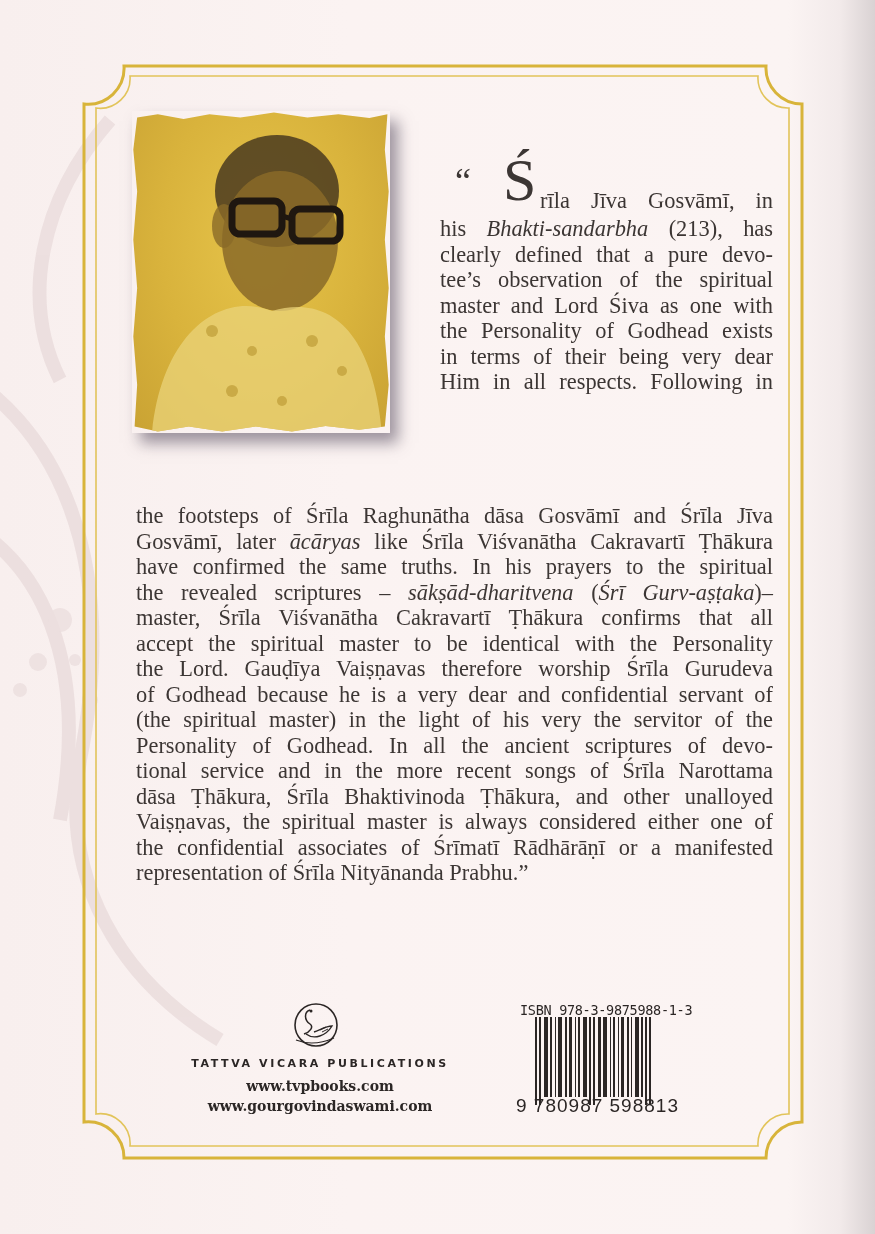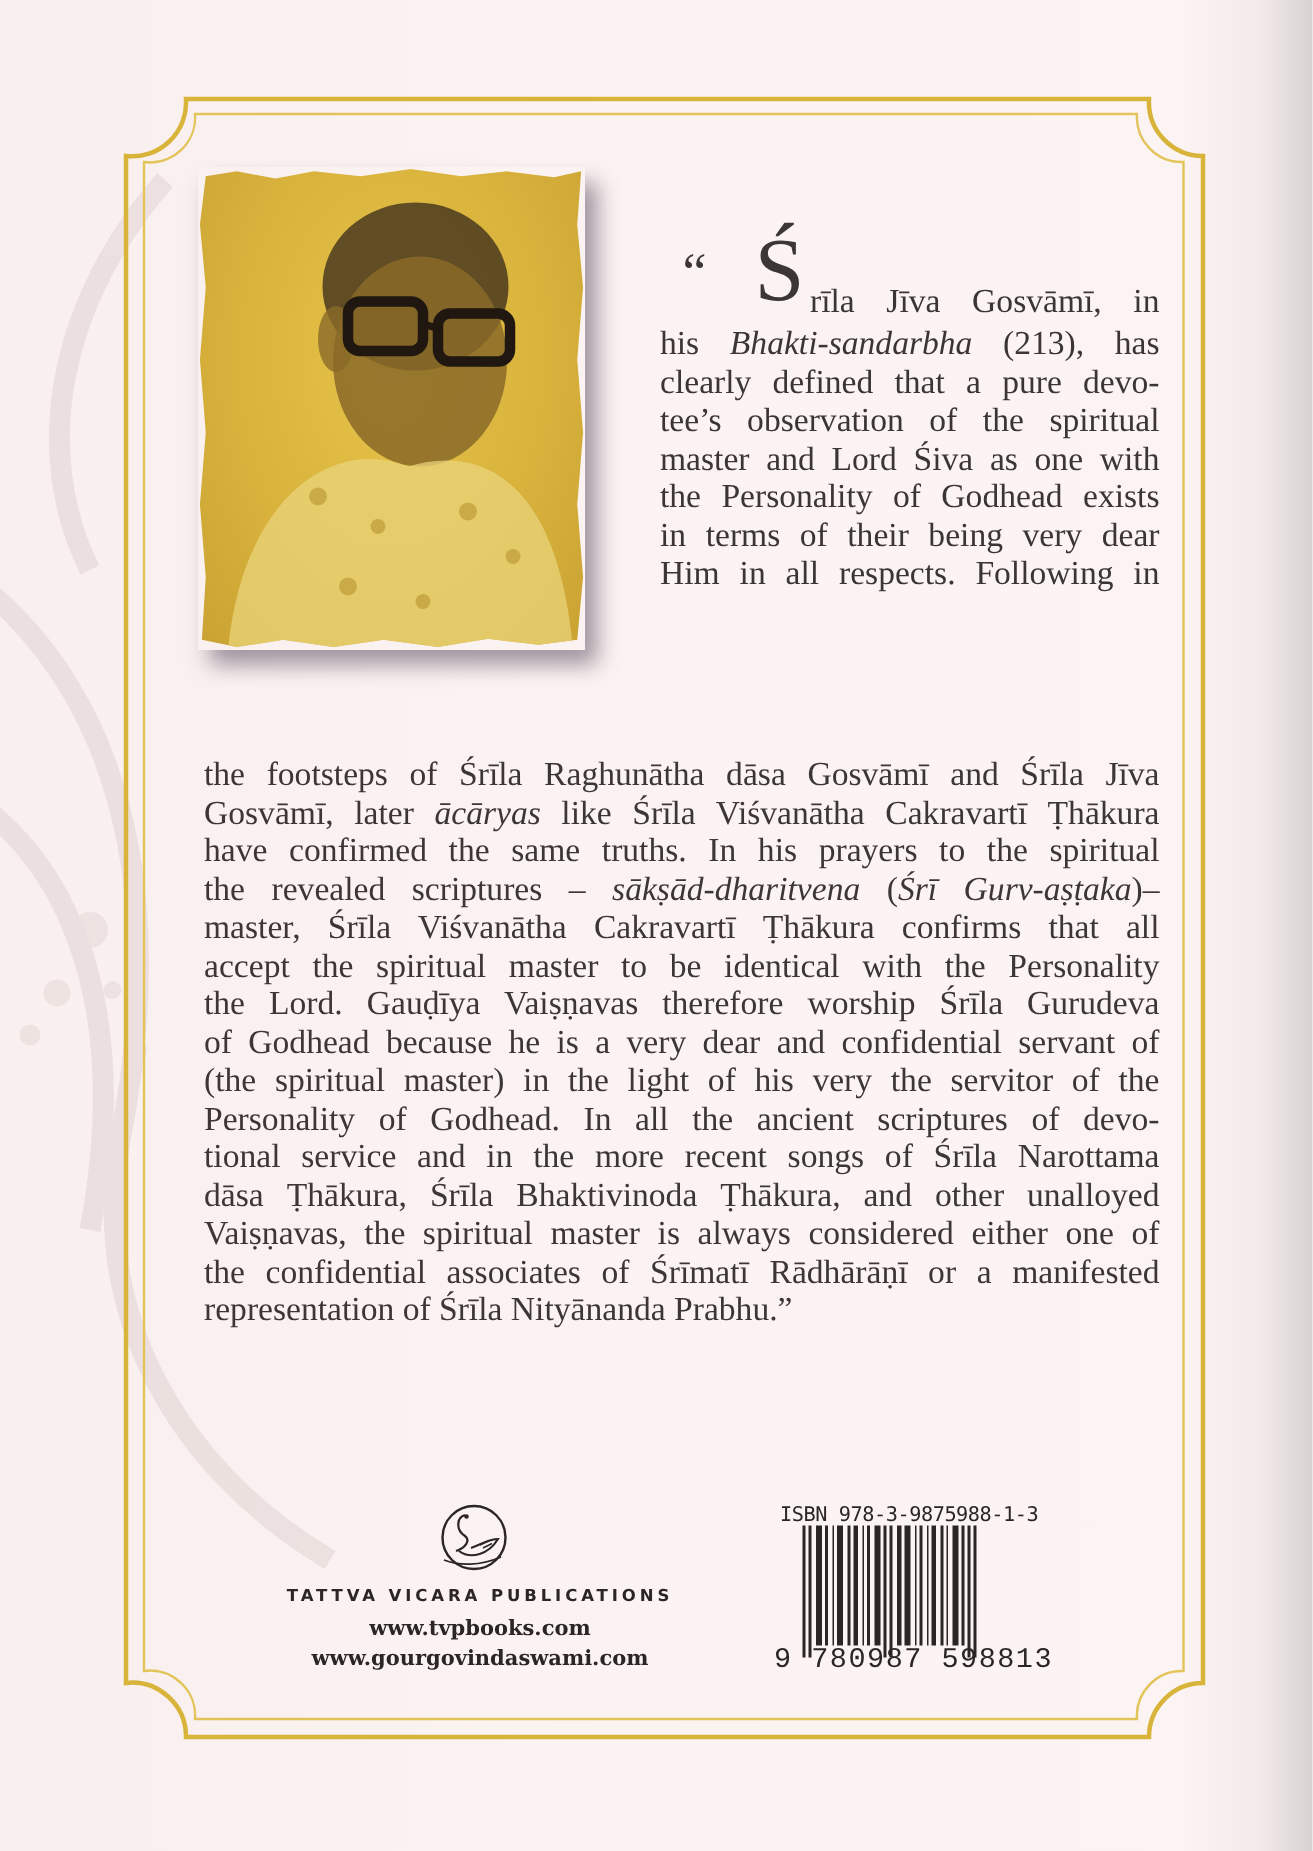--- a/index.html
+++ b/index.html
@@ -32,21 +32,21 @@
   .quote-mark { position:absolute; left:455px; top:160px; font-size:36px; color:#3c3634; }
   .dropcap { position:absolute; left:503px; top:150px; font-size:60px; line-height:60px; color:#3c3634; }
   .first-line { position:absolute; left:540px; top:188px; width:233px; font-size:22.4px; text-align-last:justify; text-align:justify; white-space:nowrap; }
   .logo { position:absolute; left:290px; top:1000px; width:52px; height:50px; }
   .pub-name { position:absolute; left:150px; top:1057px; width:340px; text-align:center; font-family:"DejaVu Sans", sans-serif; font-weight:bold; font-size:11px; letter-spacing:2.6px; color:#2b2625; }
   .pub-url { position:absolute; left:150px; width:340px; text-align:center; font-family:"DejaVu Serif", serif; font-weight:bold; font-size:14px; color:#2b2625; }
   .isbn-label { position:absolute; left:520px; top:1002px; font-family:"DejaVu Sans Mono", monospace; font-size:13.5px; color:#2b2625; letter-spacing:-0.3px; }
   .barcode { position:absolute; left:535px; top:1017px; width:150px; height:95px; display:flex; align-items:flex-start; }
   .barcode span { display:block; height:80px; background:#2b2625; }
   .barcode span.guard { height:88px; }
-  .isbn-digits { position:absolute; left:516px; top:1095px; font-family:Liberation Mono, monospace; font-size:19px; color:#2b2625; letter-spacing:1px; }
+  .isbn-digits { position:absolute; left:516px; top:1095px; font-family:Liberation Sans, sans-serif; font-size:19px; color:#2b2625; letter-spacing:1px; }
 </style>
 </head>
 <body>
 
 <svg class="bg-ornament" viewBox="0 0 875 1234">
   <g fill="none" stroke="#eadcdc" stroke-width="14" opacity="0.8">
     <path d="M-60 360 C 60 420, 120 560, 80 760 C 60 880, 120 980, 220 1040"></path>
     <path d="M-40 520 C 40 560, 90 660, 60 820"></path>
     <path d="M110 120 C 40 200, 20 300, 60 380"></path>
   </g>

